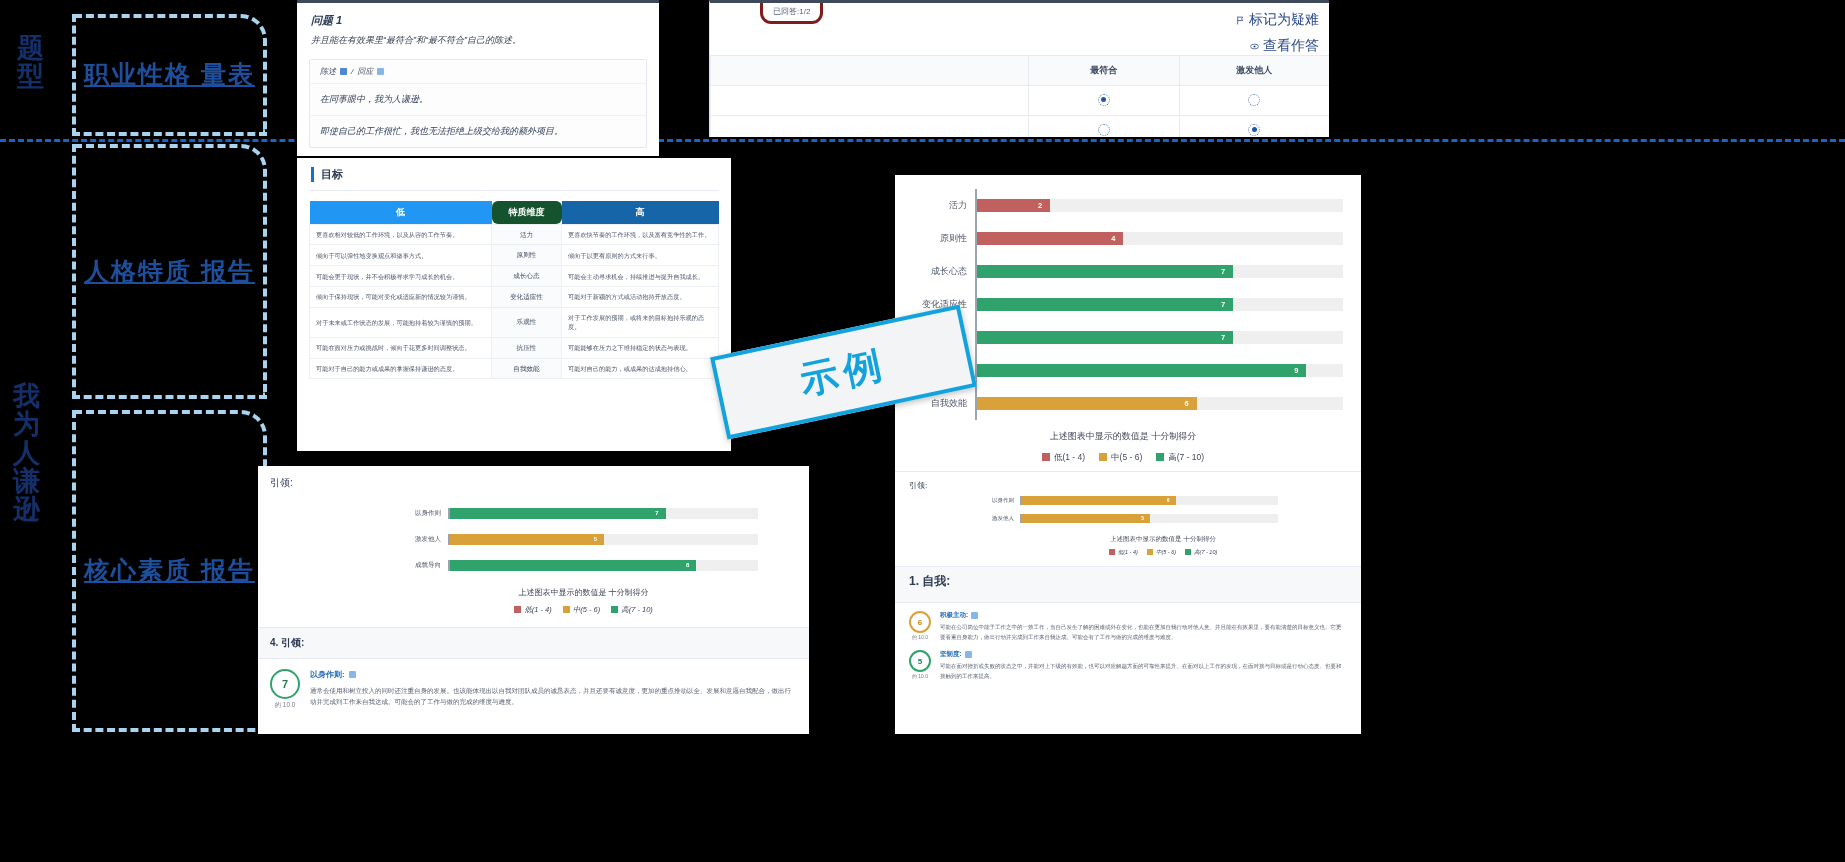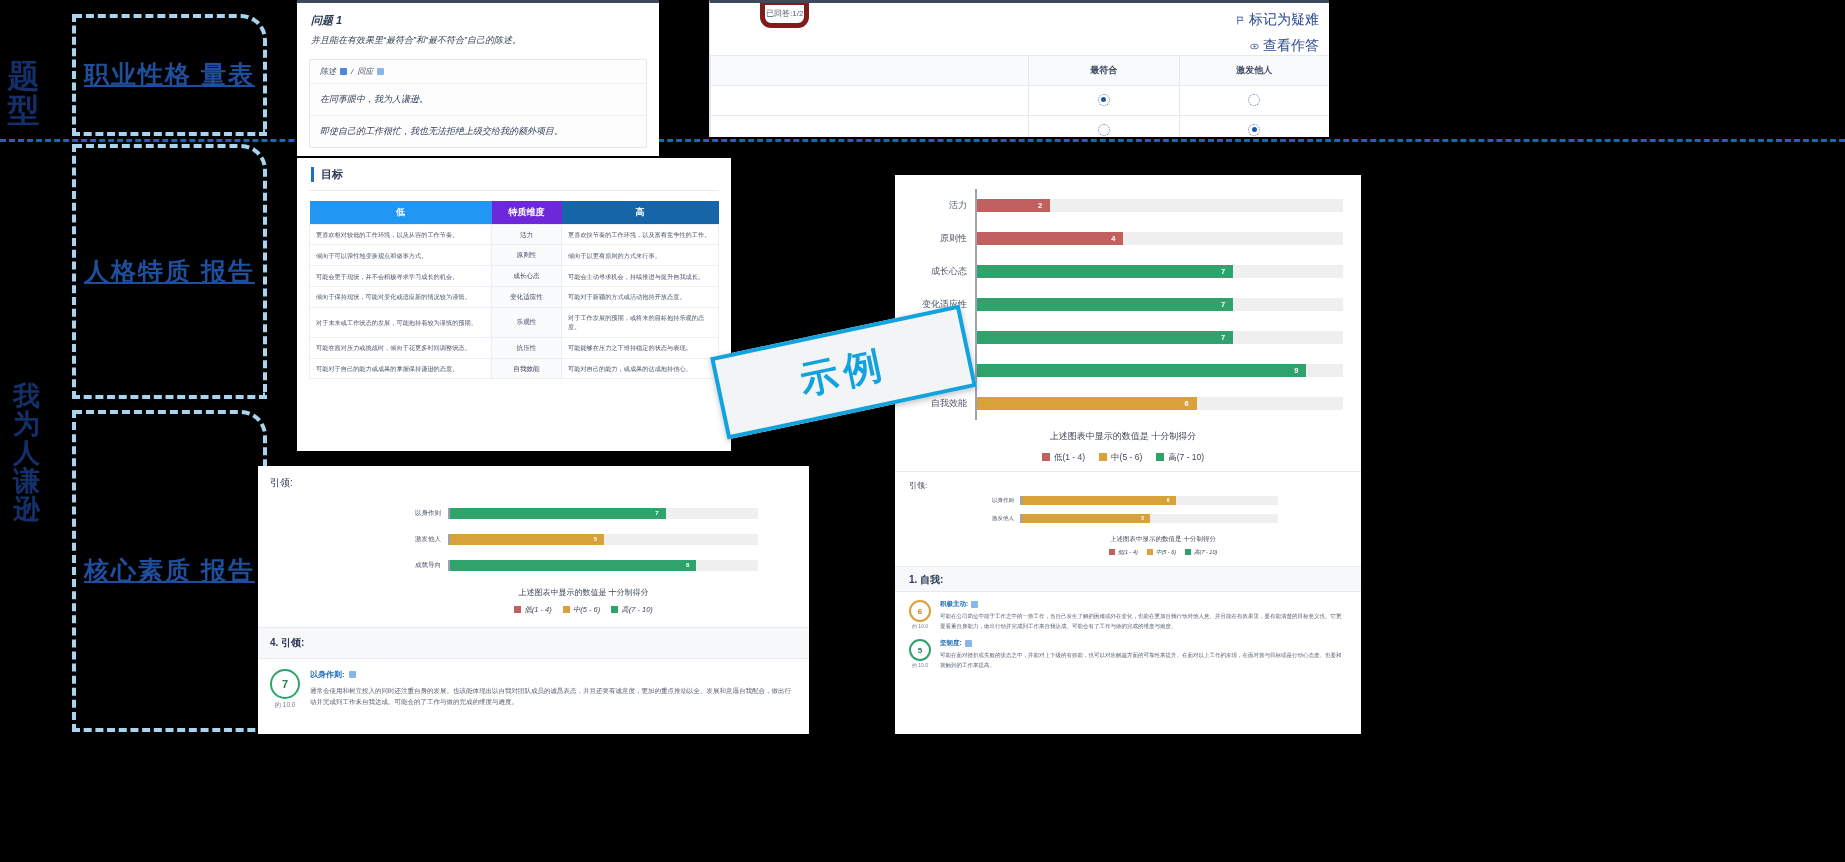--- a/index.html
+++ b/index.html
@@ -14,21 +14,21 @@
 
   
   .rail-label {
     position: absolute;
     color: #14306b;
     font-weight: bold;
     line-height: 1.05;
     text-align: center;
     white-space: pre-line;
   }
-  #rail-tixing { left: 3px; top: 34px; width: 42px; font-size: 32px; letter-spacing: 1px; margin-top: 26px; }
+  #rail-tixing { left: 10px; top: 34px; width: 42px; font-size: 27px; letter-spacing: 1px; }
   #rail-geren  { left: 6px; top: 382px; width: 42px; font-size: 27px; letter-spacing: 1px; }
 
   .dashbox {
     position: absolute;
     border: 4px dashed #a8d4ef;
     border-radius: 0 26px 0 0;
     display: flex;
     align-items: center;
     justify-content: center;
     color: #1d4f9c;
@@ -65,22 +65,22 @@
   .mini-sq.light { background: #87b6ea; }
   #card-question .opt-row { font-size: 9px; color: #33405a; padding: 9px 10px;
      border-bottom: 1px solid #eef1f6; }
   #card-question .opt-row:last-child { border-bottom: none; }
 
   
   #card-answer { left: 709px; top: 0px; width: 620px; height: 137px;
      border-top: 3px solid #3e4a5a; border-left: 1px solid #dfe4ec; }
   .pill {
     position: absolute; left: 50px; top: -3px;
-    border: 5px solid #7f1d1d; border-radius: 0 0 11px 11px;
-    background: #fff; font-size: 8px; color: #53607a; padding: 3px 1px 4px;
+    border: 3px solid #7f1d1d; border-radius: 0 0 11px 11px;
+    background: #fff; font-size: 8px; color: #53607a; padding: 3px 10px 4px;
   }
   .topright-actions { position: absolute; right: 10px; top: 8px; text-align: right; }
   .tr-action { font-size: 14px; color: #2b4a8b; display: flex; align-items: center;
      justify-content: flex-end; gap: 4px; margin-bottom: 8px; cursor: pointer; }
   .flag-ico, .eye-ico { width: 9px; height: 9px; color: #2b4a8b; display: inline-block; }
 
   .ans-table { position: absolute; left: 0; top: 52px; width: 620px;
      border-collapse: collapse; table-layout: fixed; }
   .ans-table th, .ans-table td {
      border: 1px solid #e6eaf1; height: 30px; text-align: center;
@@ -94,21 +94,21 @@
 
   
   #card-traits { left: 297px; top: 158px; width: 434px; height: 293px; }
   #card-traits .ct-title { font-size: 11px; color: #2e3a52; font-weight: bold;
      margin: 9px 0 0 14px; border-left: 3px solid #1b6fc4; padding-left: 7px; }
   #card-traits .ct-hr { margin: 8px 12px 0; border-top: 1px solid #e8ebf1; }
   .tr-table { margin: 10px 12px 0; width: 410px; border-collapse: collapse;
      table-layout: fixed; }
   .tr-table th { height: 23px; font-size: 9px; color: #fff; font-weight: bold; }
   .tr-table th.low  { background: #2196f3; }
-  .tr-table th.dim  { background: #6d28d9; }
+  .tr-table th.dim  { background: #14532d; border-radius: 6px; }
   .tr-table th.high { background: #1565a8; }
   .tr-table td { border: 1px solid #eceff4; font-size: 6.2px; color: #4a5568;
      padding: 5px 6px; line-height: 1.5; vertical-align: middle; }
   .tr-table td.dimc { text-align: center; background: #fafbfc; font-size: 6.6px; color: #3c4760; }
   .tr-table col.cA { width: 182px; } .tr-table col.cB { width: 70px; }
 
   
   #card-chart { left: 895px; top: 175px; width: 466px; height: 297px; }
   .chart-body { padding: 14px 18px 0 8px; }
   .barrow { display: flex; align-items: center; height: 33px; }
@@ -166,22 +166,22 @@
      font-size: 5.5px; color: #4c5667; }
   .br-mini-track { width: 258px; height: 9px; background: #efefef; position: relative;
      border-left: 2px solid #9aa3b0; }
   .br-mini-fill { height: 9px; position: relative; }
   .br-mini-val { position: absolute; right: 6px; top: 0; font-size: 5px; color: #fff;
      line-height: 9px; font-weight: bold; }
   .br-note { text-align: center; font-size: 6.5px; color: #40495a; margin: 8px 0 0 70px; }
   .br-legend { display: flex; justify-content: center; gap: 9px; margin: 5px 0 0 70px;
      font-size: 5.5px; color: #40495a; }
   .br-sec { margin-top: 10px; background: #f6f8fa; border-top: 1px solid #e7ebf1;
-     border-bottom: 1px solid #e7ebf1; font-size: 10px; color: #2e3a52;
-     font-weight: bold; padding: 6px 0 4px 14px; }
+     border-bottom: 1px solid #e7ebf1; font-size: 12px; color: #2e3a52;
+     font-weight: bold; padding: 6px 0 12px 14px; }
   .br-item { display: flex; padding: 8px 16px 0 14px; gap: 9px; }
   .br-ring { width: 22px; height: 22px; border-radius: 50%; border: 2px solid #d8a13a;
      display: flex; align-items: center; justify-content: center; font-size: 8px;
      color: #b8860b; font-weight: bold; flex: 0 0 auto; }
   .br-ring.g { border-color: #2fa36b; color: #2b7a52; }
   .br-sub { font-size: 5px; color: #78808e; text-align: center; margin-top: 1px; }
   .br-it-title { font-size: 6.5px; color: #1e6bb8; font-weight: bold;
      display: flex; align-items: center; gap: 3px; }
   .br-it-body { font-size: 5.5px; color: #5a6272; line-height: 1.75; margin-top: 3px; }
 

